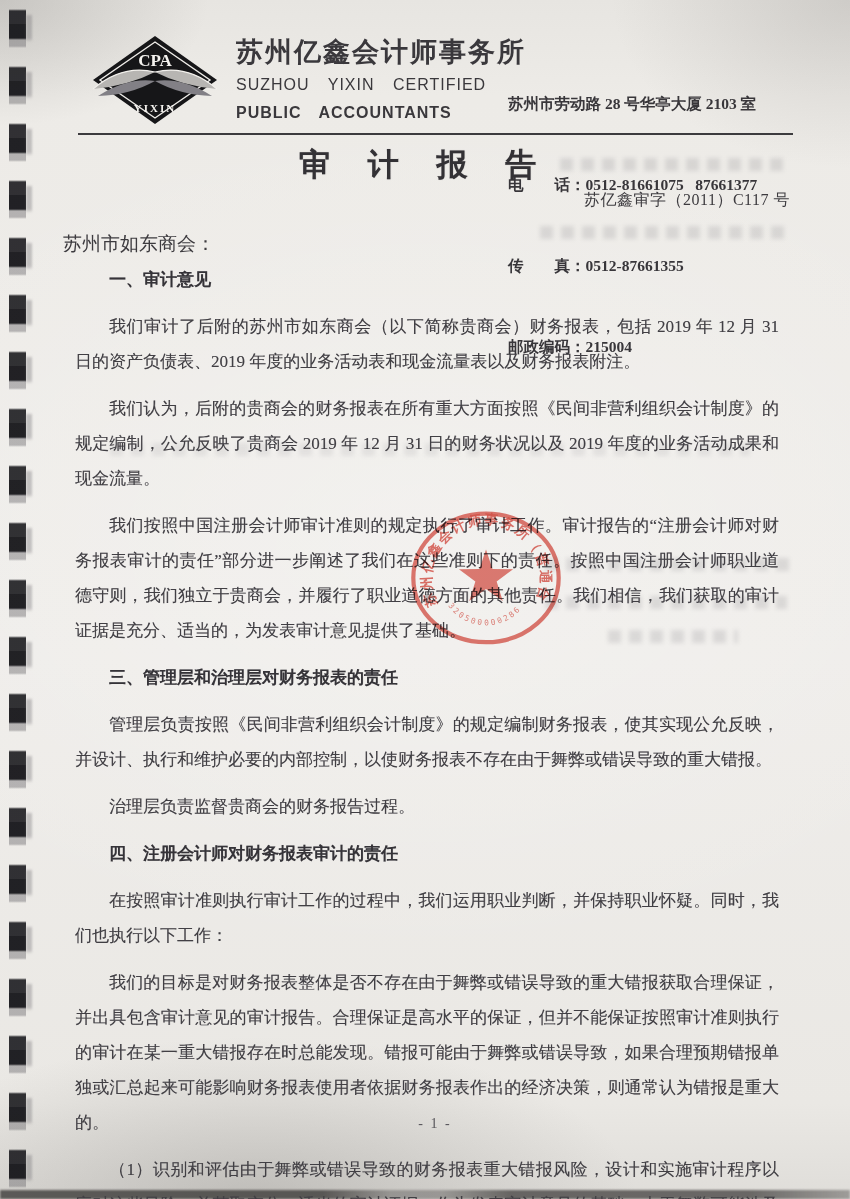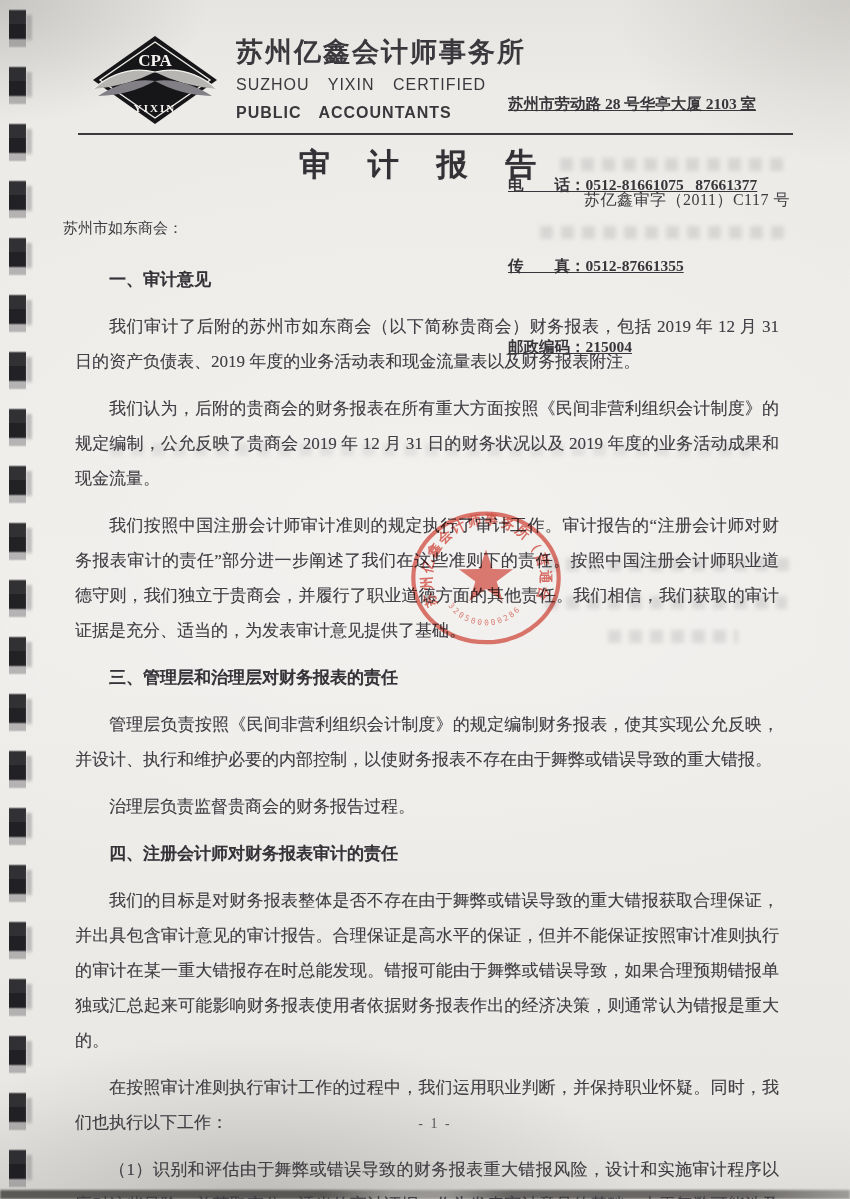--- a/index.html
+++ b/index.html
@@ -35,28 +35,28 @@
   .letterhead{position:absolute;left:88px;top:28px;width:712px;height:104px;}
   .logo{position:absolute;left:2px;top:5px;width:130px;height:95px;}
   .firm{position:absolute;left:148px;top:6px;width:276px;text-align:left;}
   .firm-cn{font-size:27px;font-weight:700;letter-spacing:2px;color:#3a383c;white-space:nowrap;}
   .firm-en1{margin-top:6px;font-family:"Liberation Sans","DejaVu Sans",sans-serif;
         font-weight:400;font-size:16px;letter-spacing:1px;word-spacing:13px;color:#3a383c;white-space:nowrap;}
   .firm-en2{font-family:"Liberation Sans","DejaVu Sans",sans-serif;
         font-weight:700;font-size:16px;letter-spacing:1px;word-spacing:12px;color:#3a383c;margin-top:10px;}
   .contact{position:absolute;left:420px;top:8px;width:292px;font-size:15.5px;font-weight:600;
         color:#38363a;line-height:27px;white-space:pre;}
-  .contact .row{display:block;text-decoration:underline;}
+  .contact .row{display:block;}
   .rule{position:absolute;left:78px;top:133px;width:715px;height:2px;background:#3c3b3e;}
   
   .title{position:absolute;left:0;top:144px;width:850px;text-align:center;
         font-size:31px;font-weight:700;letter-spacing:15px;color:#333135;
         text-shadow:.4px .4px .8px rgba(60,58,62,.4);}
   .refno{position:absolute;right:60px;top:190px;font-size:16px;color:#3d3b3f;letter-spacing:.5px;}
-  .addressee{position:absolute;left:63px;top:219px;font-size:15px;color:#3d3b3f;}
+  .addressee{position:absolute;left:63px;top:231px;font-size:19px;color:#3d3b3f;}
   
   .bodytext{position:absolute;left:63px;top:250px;width:728px;font-size:17px;line-height:35px;
         text-align:justify;color:#413f44;text-shadow:.3px .3px .6px rgba(72,70,75,.38);}
   .bodytext p{margin:12px;text-indent:2em;}
   .bodytext p.h{font-weight:700;color:#353338;}
   
   .seal{position:absolute;left:407px;top:508px;width:158px;height:142px;
         mix-blend-mode:multiply;opacity:.92;filter:blur(.4px);}
   
   .pageno{position:absolute;left:0;top:1116px;width:870px;text-align:center;
@@ -110,22 +110,22 @@
 
   <div class="bodytext">
     <p class="h">一、审计意见</p>
     <p>我们审计了后附的苏州市如东商会（以下简称贵商会）财务报表，包括 2019 年 12 月 31 日的资产负债表、2019 年度的业务活动表和现金流量表以及财务报表附注。</p>
     <p>我们认为，后附的贵商会的财务报表在所有重大方面按照《民间非营利组织会计制度》的规定编制，公允反映了贵商会 2019 年 12 月 31 日的财务状况以及 2019 年度的业务活动成果和现金流量。</p>
     <p>我们按照中国注册会计师审计准则的规定执行了审计工作。审计报告的“注册会计师对财务报表审计的责任”部分进一步阐述了我们在这些准则下的责任。按照中国注册会计师职业道德守则，我们独立于贵商会，并履行了职业道德方面的其他责任。我们相信，我们获取的审计证据是充分、适当的，为发表审计意见提供了基础。</p>
     <p class="h">三、管理层和治理层对财务报表的责任</p>
     <p>管理层负责按照《民间非营利组织会计制度》的规定编制财务报表，使其实现公允反映，并设计、执行和维护必要的内部控制，以使财务报表不存在由于舞弊或错误导致的重大错报。</p>
     <p>治理层负责监督贵商会的财务报告过程。</p>
     <p class="h">四、注册会计师对财务报表审计的责任</p>
+    <p>在按照审计准则执行审计工作的过程中，我们运用职业判断，并保持职业怀疑。同时，我们也执行以下工作：</p>
     <p>我们的目标是对财务报表整体是否不存在由于舞弊或错误导致的重大错报获取合理保证，并出具包含审计意见的审计报告。合理保证是高水平的保证，但并不能保证按照审计准则执行的审计在某一重大错报存在时总能发现。错报可能由于舞弊或错误导致，如果合理预期错报单独或汇总起来可能影响财务报表使用者依据财务报表作出的经济决策，则通常认为错报是重大的。</p>
-    <p>在按照审计准则执行审计工作的过程中，我们运用职业判断，并保持职业怀疑。同时，我们也执行以下工作：</p>
     <p>（1）识别和评估由于舞弊或错误导致的财务报表重大错报风险，设计和实施审计程序以应对这些风险，并获取充分、适当的审计证据，作为发表审计意见的基础。由于舞弊可能涉及串通、伪造、故意遗漏、</p>
   </div>
 
   <svg class="seal" viewBox="0 0 150 128">
     <defs>
       <path id="ringPath" d="M 30,90 A 52,52 0 1,1 120,90" fill="none"></path>
       <path id="numPath" d="M 36.9,86 A 44,44 0 0,0 113.1,86" fill="none"></path>
     </defs>
     <ellipse cx="75" cy="63" rx="69" ry="61" fill="none" stroke="#d9453a" stroke-width="4" opacity=".78"></ellipse>
     <path d="M75,36 L81.2,54.4 L100.7,54.7 L85.1,66.3 L90.9,84.8 L75,73.6 L59.1,84.8 L64.9,66.3 L49.3,54.7 L68.8,54.4 Z" fill="#d9453a" opacity=".75"></path>

